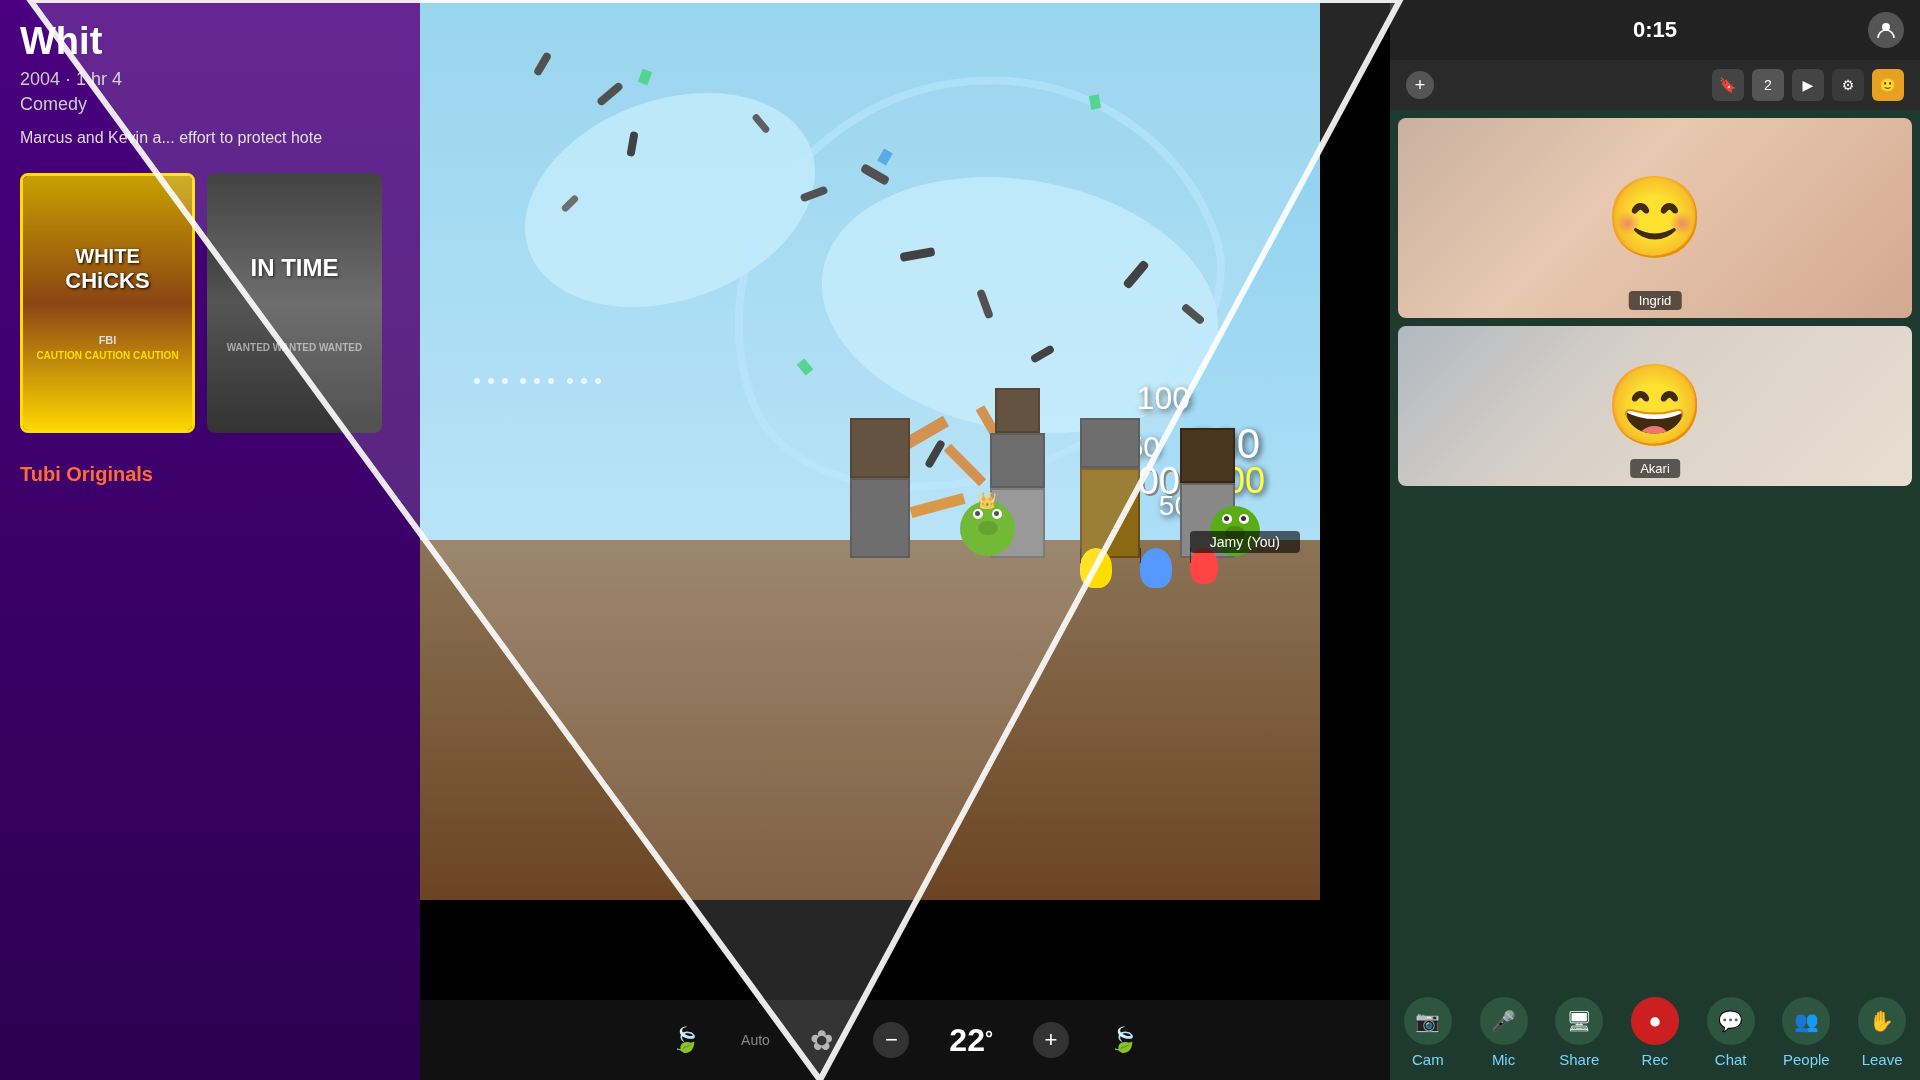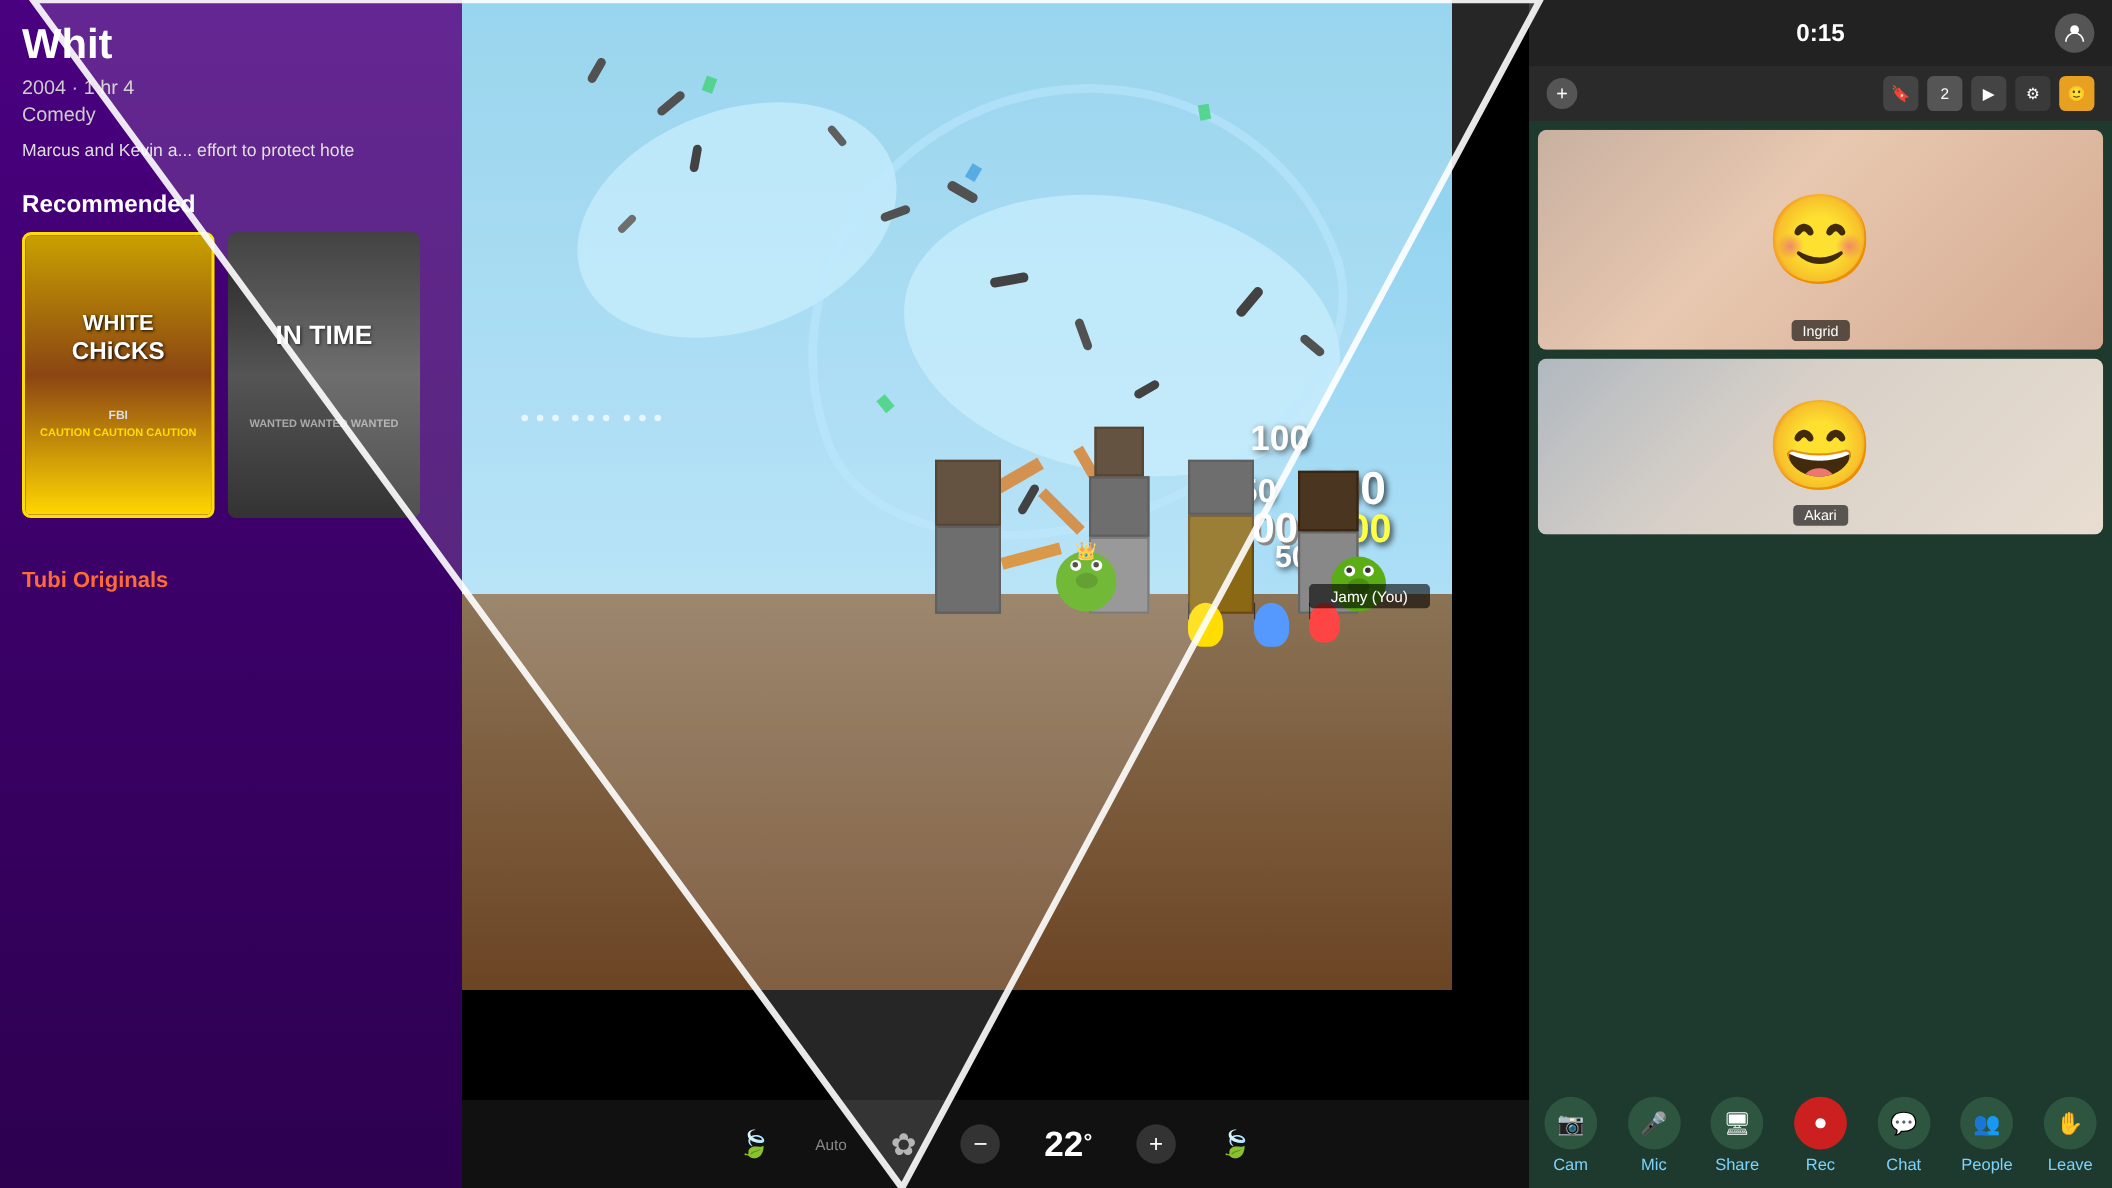--- a/index.html
+++ b/index.html
@@ -46,21 +46,21 @@
       margin-bottom: 24px;
     }
     .section-title {
       font-size: 22px;
       font-weight: 800;
       margin-bottom: 12px;
     }
     .recommended-row {
       display: flex;
       gap: 12px;
-      margin-bottom: 46px;
+      margin-bottom: 30px;
     }
     .rec-card {
       width: 175px;
       height: 260px;
       border-radius: 8px;
       overflow: hidden;
       position: relative;
       flex-shrink: 0;
       cursor: pointer;
     }
@@ -443,21 +443,21 @@
 
     
     .feather-scatter {
       position: absolute;
       pointer-events: none;
     }
 
     
     .game-score {
       position: absolute;
-      font-weight: 700;
+      font-weight: 400;
       text-shadow: 2px 2px 6px rgba(0,0,0,0.8);
       color: white;
     }
 
     
     .confetti {
       position: absolute;
       width: 10px;
       height: 14px;
       opacity: 0.9;
@@ -469,21 +469,20 @@
 <div id="tubi-panel">
   <div class="movie-title">Whit</div>
   <div class="movie-meta">
     <span>2004</span>
     <span> · </span>
     <span>1 hr 4</span>
   </div>
   <div class="movie-genre">Comedy</div>
   <div class="movie-desc">Marcus and Kevin a... effort to protect hote</div>
 
-  <div class="section-title">Recommended</div>
   <div class="recommended-row">
     <div class="rec-card selected">
       <div class="rec-card-bg white-chicks-card">
         <div style="text-align:center">
           <div style="font-size:20px;font-weight:900;color:#fff;text-shadow:1px 1px 3px #000">WHITE</div>
           <div style="font-size:22px;font-weight:900;color:#fff;text-shadow:1px 1px 3px #000">CHiCKS</div>
           <div style="font-size:11px;color:#ddd;margin-top:40px">FBI</div>
           <div style="margin-top:4px;font-size:10px;color:#ffdd00">CAUTION CAUTION CAUTION</div>
         </div>
       </div>

